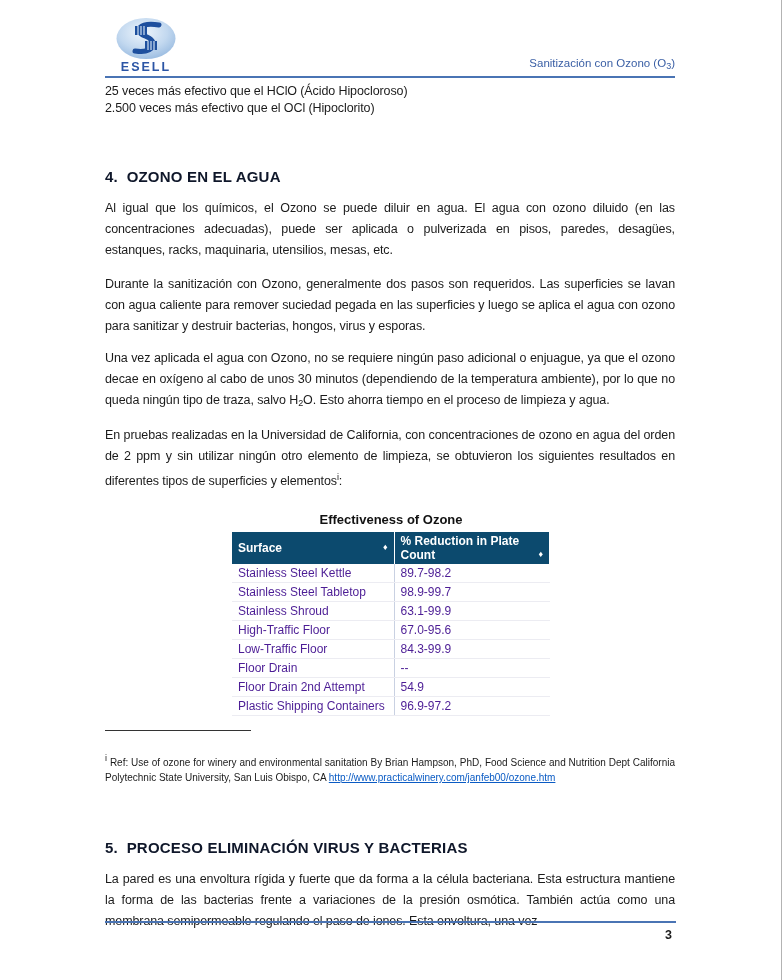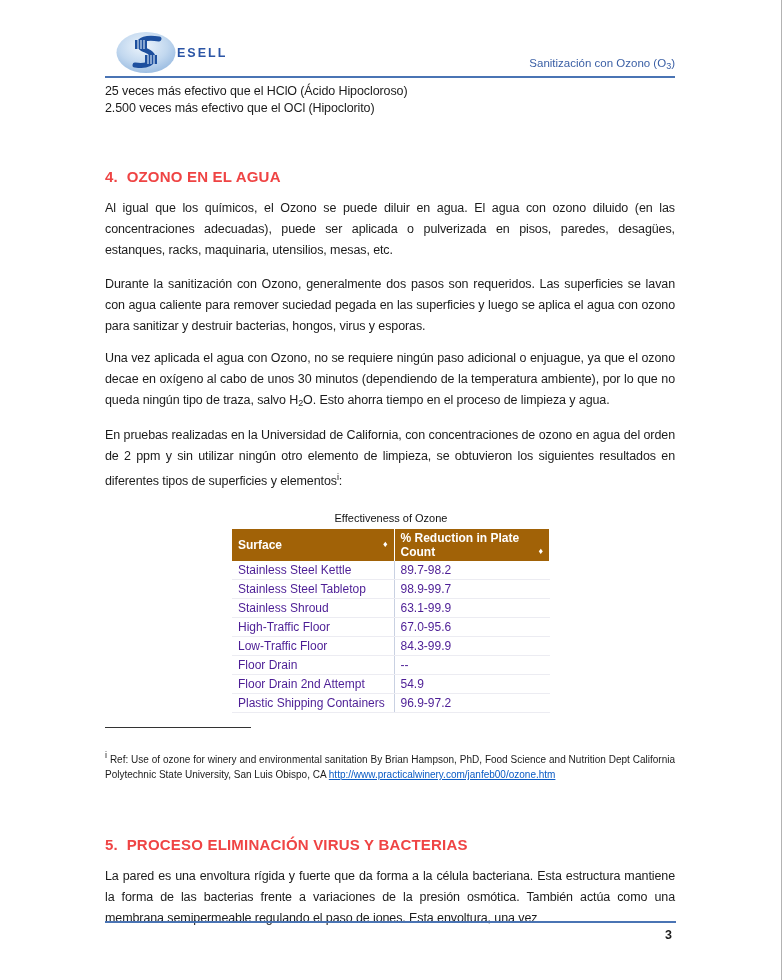--- a/index.html
+++ b/index.html
@@ -15,57 +15,57 @@
     width: 782px; height: 980px;
     border-right: 1px solid #b3b3b3;
     padding: 12px 106px 0 105px;
     position: relative;
   }
   
   .header-row {
     display: flex; align-items: flex-end; justify-content: space-between;
     min-height: 62px;
   }
-  .logo-block { display: flex; flex-direction: row; align-items: center; margin-left: 10px; }
+  .logo-block { display: flex; flex-direction: column; align-items: center; margin-left: 10px; }
   .logo-oval { width: 62px; height: 43px; }
   .logo-label {
     color: #2b55a5; font-weight: bold; font-size: 12.5px; letter-spacing: 2px;
     margin-top: 0px;
   }
   .header-title {
     color: #3a5fa5; font-size: 11.5px; padding-bottom: 3px;
   }
   .rule {
     height: 2px; background: #4a74b4; width: 100%; margin-top: 2px;
   }
   
   .intro { margin-top: 5px; font-size: 12.5px; line-height: 16.5px; letter-spacing: -0.1px; }
   
   .section-heading {
-    color: #ef4444; font-weight: bold; font-size: 15px;
+    color: #0f172a; font-weight: bold; font-size: 15px;
     letter-spacing: 0.2px; white-space: pre-wrap;
   }
   .h4 { margin-top: 52px; }
   .h5 { margin-top: 54px; }
   .para {
     font-size: 12.5px; line-height: 21px; text-align: justify;
     letter-spacing: -0.1px; margin-top: 13px;
   }
   .para.tight { margin-top: 11px; }
   sub { font-size: 9px; vertical-align: -2px; }
   sup.ref { font-size: 9px; vertical-align: 5px; }
   
   .table-wrap { width: 318px; margin-left: 127px; margin-top: 20px; }
   .table-title {
-    text-align: center; font-weight: normal; font-size: 11px; color: #111;
+    text-align: center; font-weight: bold; font-size: 13px; color: #111;
     margin-bottom: 5px;
   }
   table.ozone { border-collapse: collapse; width: 100%; font-size: 12px; }
   table.ozone th {
-    background: #a16207; color: #ffffff; font-weight: bold;
+    background: #0c4a6e; color: #ffffff; font-weight: bold;
     text-align: left; padding: 2px 6px; height: 17px; font-size: 12px;
     border-right: 1px solid #ffffff;
   }
   table.ozone th .sort-icon { float: right; font-size: 9px; padding-top: 1px; cursor: pointer; }
   table.ozone td {
     padding: 2px 6px; height: 18px; color: #4c1d95;
     border-bottom: 1px solid #ececf2;
   }
   table.ozone td.val { border-left: 1px solid #c9d1e2; }
   

